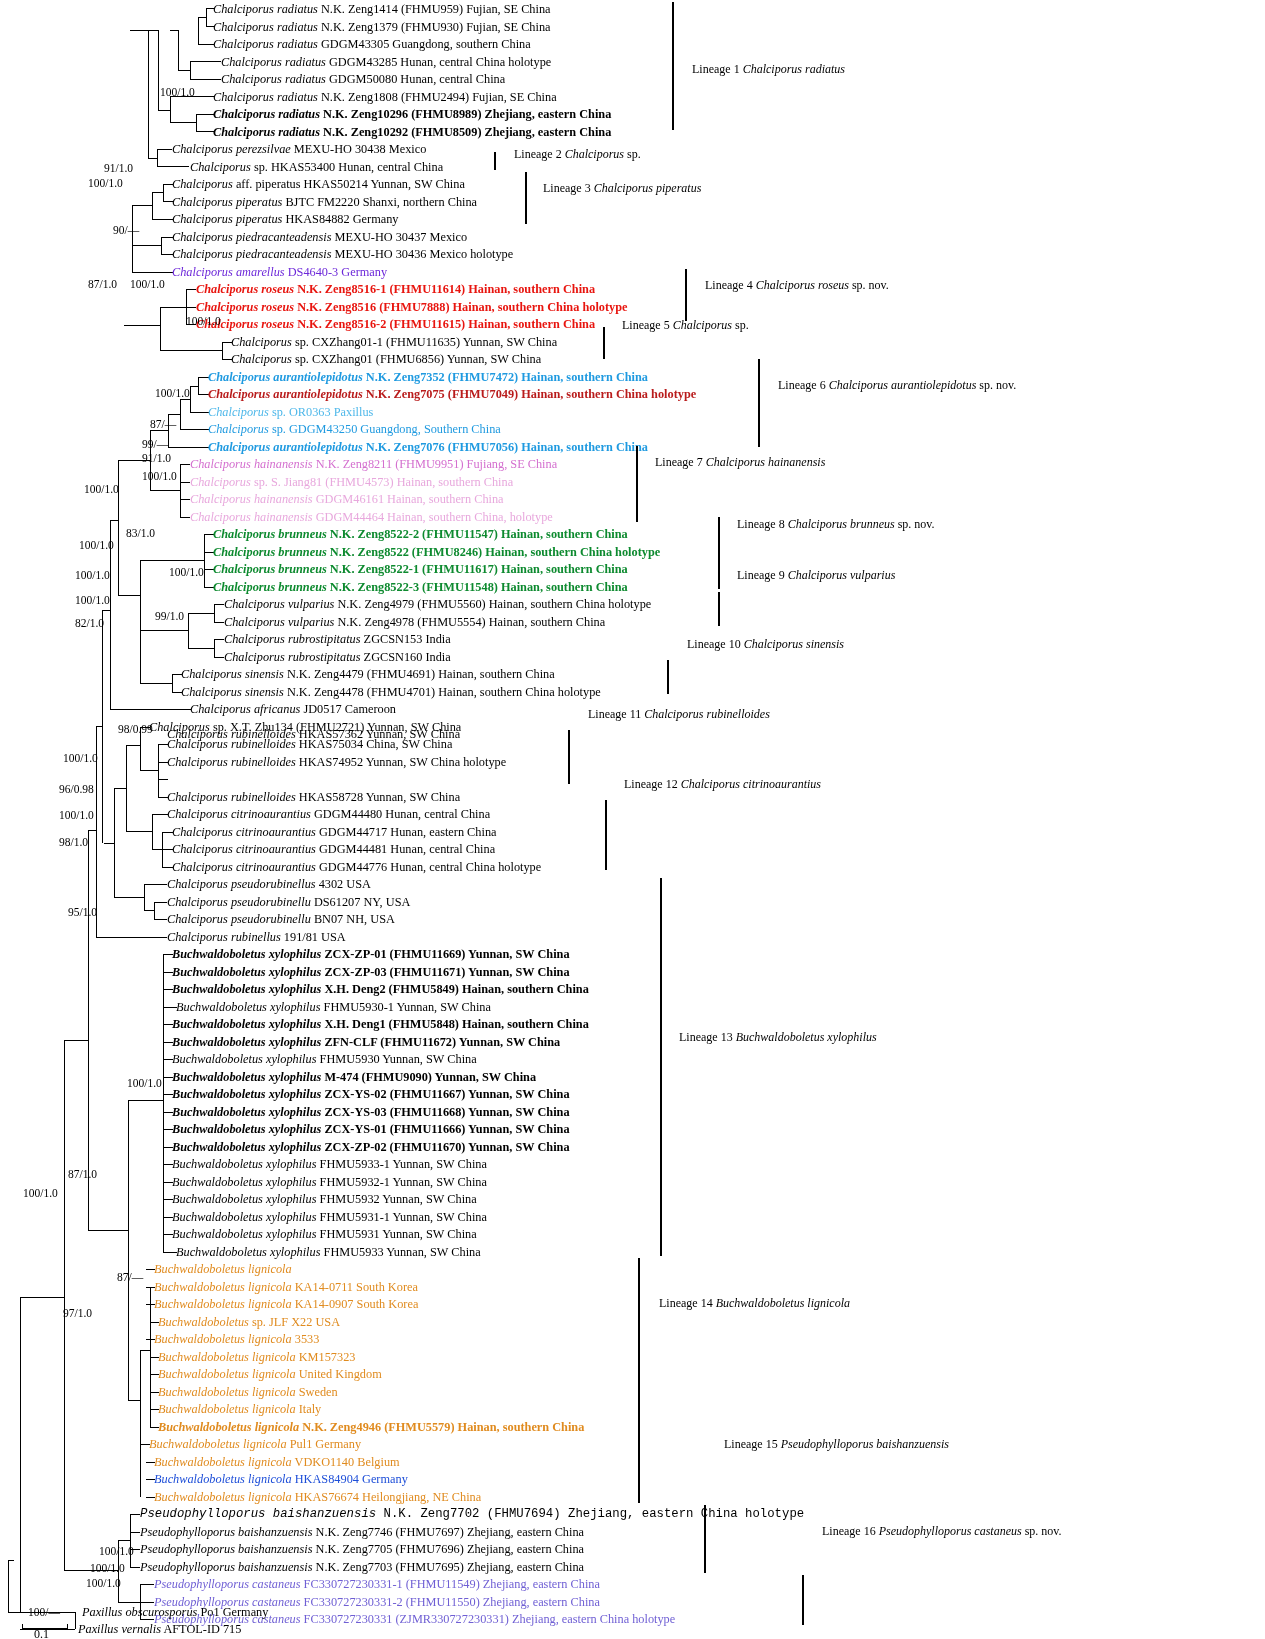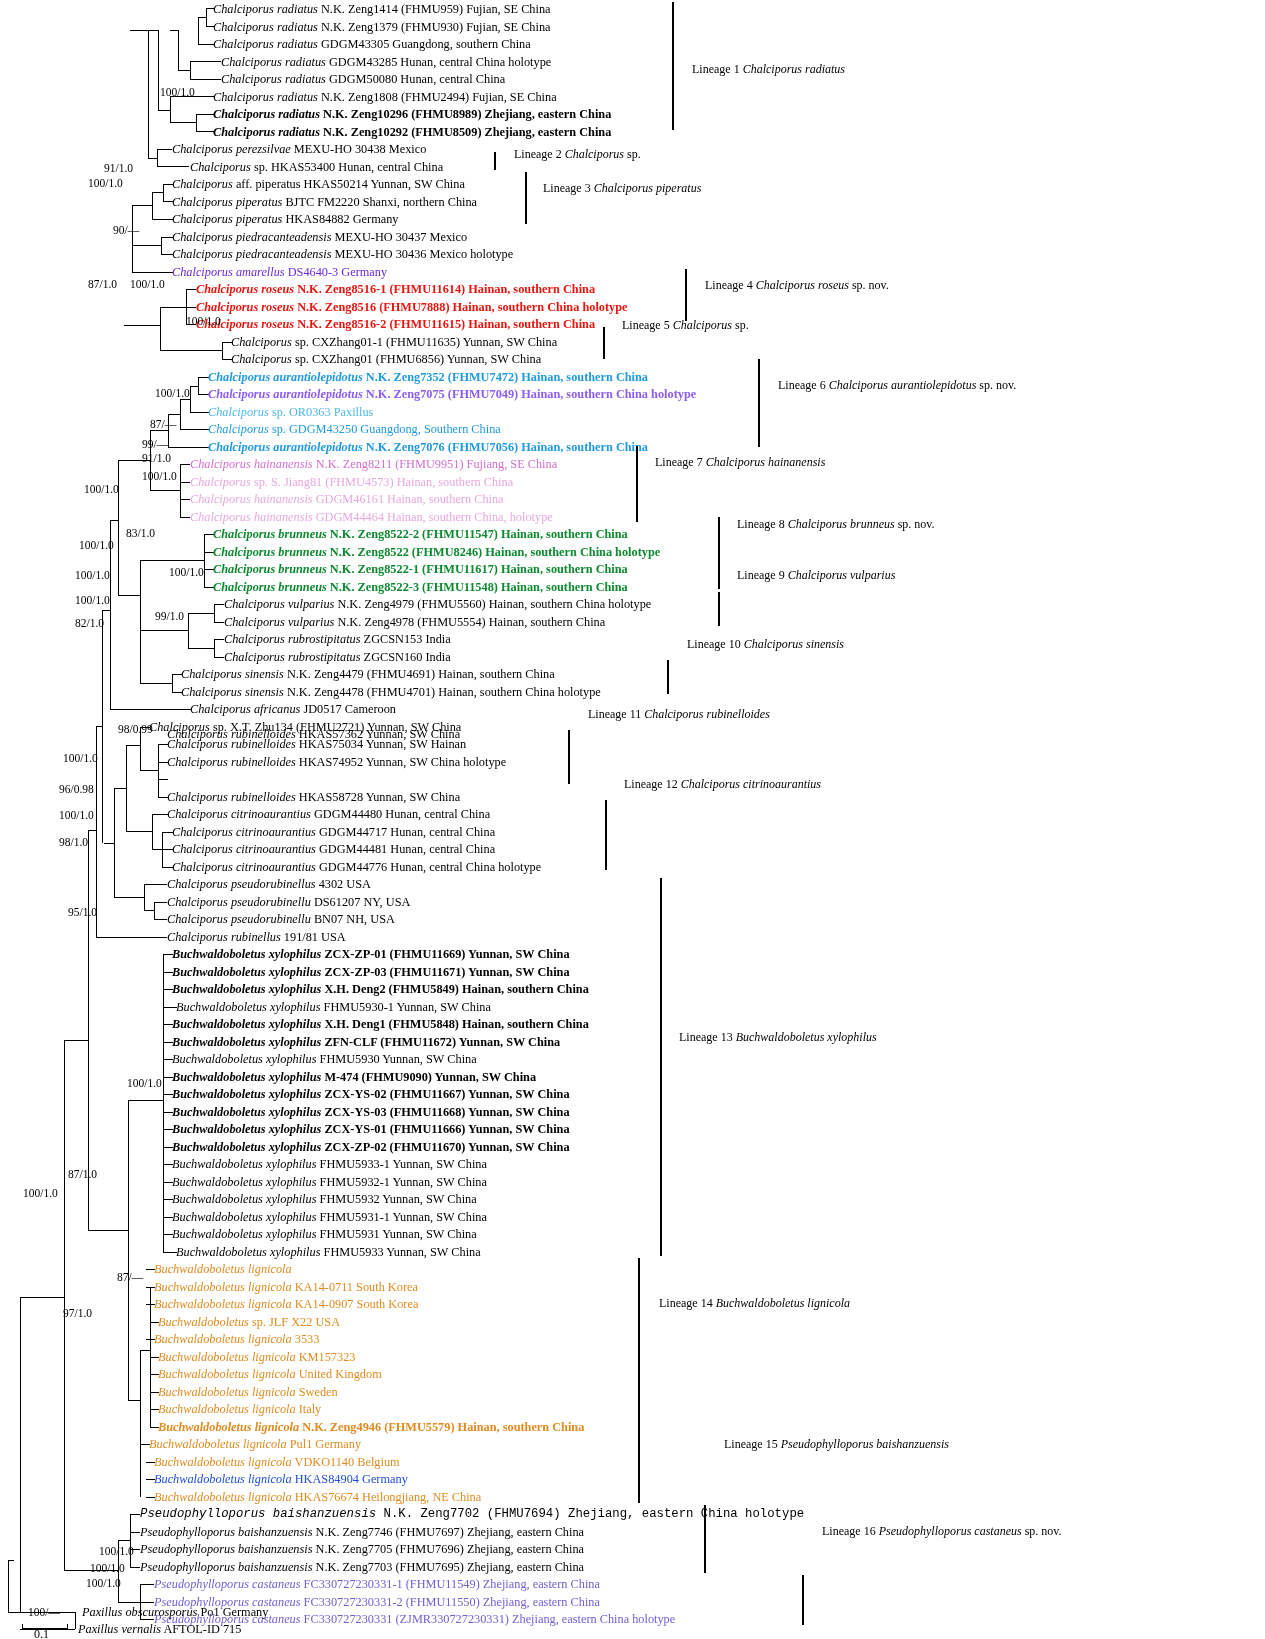--- a/index.html
+++ b/index.html
@@ -265,46 +265,46 @@
       <div class="taxon" style="left: 172px; top: 213px; color: rgb(0, 0, 0);"><span>Chalciporus piperatus</span><span class="pl"> HKAS84882 Germany</span></div>
       <div class="taxon" style="left: 172px; top: 231px; color: rgb(0, 0, 0);"><span>Chalciporus piedracanteadensis</span><span class="pl"> MEXU-HO 30437 Mexico</span></div>
       <div class="taxon" style="left: 172px; top: 248px; color: rgb(0, 0, 0);"><span>Chalciporus piedracanteadensis</span><span class="pl"> MEXU-HO 30436 Mexico holotype</span></div>
       <div class="taxon" style="left: 172px; top: 266px; color: #6d28d9;"><span>Chalciporus amarellus</span><span class="pl"> DS4640-3 Germany</span></div>
       <div class="taxon bold" style="left: 196px; top: 283px; color: rgb(232, 21, 15);"><span>Chalciporus roseus</span><span class="pl"> N.K. Zeng8516-1 (FHMU11614) Hainan, southern China</span></div>
       <div class="taxon bold" style="left: 196px; top: 301px; color: rgb(232, 21, 15);"><span>Chalciporus roseus</span><span class="pl"> N.K. Zeng8516 (FHMU7888) Hainan, southern China holotype</span></div>
       <div class="taxon bold" style="left: 196px; top: 318px; color: rgb(232, 21, 15);"><span>Chalciporus roseus</span><span class="pl"> N.K. Zeng8516-2 (FHMU11615) Hainan, southern China</span></div>
       <div class="taxon" style="left: 231px; top: 336px; color: rgb(0, 0, 0);"><span>Chalciporus</span><span class="pl"> sp. CXZhang01-1 (FHMU11635) Yunnan, SW China</span></div>
       <div class="taxon" style="left: 231px; top: 353px; color: rgb(0, 0, 0);"><span>Chalciporus</span><span class="pl"> sp. CXZhang01 (FHMU6856) Yunnan, SW China</span></div>
       <div class="taxon bold" style="left: 208px; top: 371px; color: rgb(31, 154, 224);"><span>Chalciporus aurantiolepidotus</span><span class="pl"> N.K. Zeng7352 (FHMU7472) Hainan, southern China</span></div>
-      <div class="taxon bold" style="left: 208px; top: 388px; color: #8b5cf6;"><span>Chalciporus aurantiolepidotus</span><span class="pl"> N.K. Zeng7075 (FHMU7049) Hainan, southern China holotype</span></div>
+      <div class="taxon bold" style="left: 208px; top: 388px; color: #b91c1c;"><span>Chalciporus aurantiolepidotus</span><span class="pl"> N.K. Zeng7075 (FHMU7049) Hainan, southern China holotype</span></div>
       <div class="taxon" style="left: 208px; top: 406px; color: rgb(79, 184, 234);"><span>Chalciporus</span><span class="pl"> sp. OR0363 Paxillus</span></div>
       <div class="taxon" style="left: 208px; top: 423px; color: rgb(31, 154, 224);"><span>Chalciporus</span><span class="pl"> sp. GDGM43250 Guangdong, Southern China</span></div>
       <div class="taxon bold" style="left: 208px; top: 441px; color: rgb(31, 154, 224);"><span>Chalciporus aurantiolepidotus</span><span class="pl"> N.K. Zeng7076 (FHMU7056) Hainan, southern China</span></div>
       <div class="taxon" style="left: 190px; top: 458px; color: rgb(212, 111, 207);"><span>Chalciporus hainanensis</span><span class="pl"> N.K. Zeng8211 (FHMU9951) Fujiang, SE China</span></div>
       <div class="taxon" style="left: 190px; top: 476px; color: rgb(232, 168, 221);"><span>Chalciporus</span><span class="pl"> sp. S. Jiang81 (FHMU4573) Hainan, southern China</span></div>
       <div class="taxon" style="left: 190px; top: 493px; color: rgb(232, 168, 221);"><span>Chalciporus hainanensis</span><span class="pl"> GDGM46161 Hainan, southern China</span></div>
       <div class="taxon" style="left: 190px; top: 511px; color: rgb(232, 168, 221);"><span>Chalciporus hainanensis</span><span class="pl"> GDGM44464 Hainan, southern China, holotype</span></div>
       <div class="taxon bold" style="left: 213px; top: 528px; color: rgb(13, 138, 47);"><span>Chalciporus brunneus</span><span class="pl"> N.K. Zeng8522-2 (FHMU11547) Hainan, southern China</span></div>
       <div class="taxon bold" style="left: 213px; top: 546px; color: rgb(13, 138, 47);"><span>Chalciporus brunneus</span><span class="pl"> N.K. Zeng8522 (FHMU8246) Hainan, southern China holotype</span></div>
       <div class="taxon bold" style="left: 213px; top: 563px; color: rgb(13, 138, 47);"><span>Chalciporus brunneus</span><span class="pl"> N.K. Zeng8522-1 (FHMU11617) Hainan, southern China</span></div>
       <div class="taxon bold" style="left: 213px; top: 581px; color: rgb(13, 138, 47);"><span>Chalciporus brunneus</span><span class="pl"> N.K. Zeng8522-3 (FHMU11548) Hainan, southern China</span></div>
       <div class="taxon" style="left: 224px; top: 598px; color: rgb(0, 0, 0);"><span>Chalciporus vulparius</span><span class="pl"> N.K. Zeng4979 (FHMU5560) Hainan, southern China holotype</span></div>
       <div class="taxon" style="left: 224px; top: 616px; color: rgb(0, 0, 0);"><span>Chalciporus vulparius</span><span class="pl"> N.K. Zeng4978 (FHMU5554) Hainan, southern China</span></div>
       <div class="taxon" style="left: 224px; top: 633px; color: rgb(0, 0, 0);"><span>Chalciporus rubrostipitatus</span><span class="pl"> ZGCSN153 India</span></div>
       <div class="taxon" style="left: 224px; top: 651px; color: rgb(0, 0, 0);"><span>Chalciporus rubrostipitatus</span><span class="pl"> ZGCSN160 India</span></div>
       <div class="taxon" style="left: 181px; top: 668px; color: rgb(0, 0, 0);"><span>Chalciporus sinensis</span><span class="pl"> N.K. Zeng4479 (FHMU4691) Hainan, southern China</span></div>
       <div class="taxon" style="left: 181px; top: 686px; color: rgb(0, 0, 0);"><span>Chalciporus sinensis</span><span class="pl"> N.K. Zeng4478 (FHMU4701) Hainan, southern China holotype</span></div>
       <div class="taxon" style="left: 190px; top: 703px; color: rgb(0, 0, 0);"><span>Chalciporus africanus</span><span class="pl"> JD0517 Cameroon</span></div>
       <div class="taxon" style="left: 149px; top: 721px; color: rgb(0, 0, 0);"><span>Chalciporus</span><span class="pl"> sp. X.T. Zhu134 (FHMU2721) Yunnan, SW China</span></div>
-      <div class="taxon" style="left: 167px; top: 738px; color: rgb(0, 0, 0);"><span>Chalciporus rubinelloides</span><span class="pl"> HKAS75034 Yunnan, SW Hainan</span></div>
+      <div class="taxon" style="left: 167px; top: 738px; color: rgb(0, 0, 0);"><span>Chalciporus rubinelloides</span><span class="pl"> HKAS75034 China, SW China</span></div>
       <div class="taxon" style="left: 167px; top: 756px; color: rgb(0, 0, 0);"><span>Chalciporus rubinelloides</span><span class="pl"> HKAS74952 Yunnan, SW China holotype</span></div>
       <div class="taxon" style="left: 167px; top: 728px; color: rgb(0, 0, 0);"><span>Chalciporus rubinelloides</span><span class="pl"> HKAS57362 Yunnan, SW China</span></div>
       <div class="taxon" style="left: 167px; top: 791px; color: rgb(0, 0, 0);"><span>Chalciporus rubinelloides</span><span class="pl"> HKAS58728 Yunnan, SW China</span></div>
       <div class="taxon" style="left: 167px; top: 808px; color: rgb(0, 0, 0);"><span>Chalciporus citrinoaurantius</span><span class="pl"> GDGM44480 Hunan, central China</span></div>
-      <div class="taxon" style="left: 172px; top: 826px; color: rgb(0, 0, 0);"><span>Chalciporus citrinoaurantius</span><span class="pl"> GDGM44717 Hunan, central China</span></div>
+      <div class="taxon" style="left: 172px; top: 826px; color: rgb(0, 0, 0);"><span>Chalciporus citrinoaurantius</span><span class="pl"> GDGM44717 Hunan, eastern China</span></div>
       <div class="taxon" style="left: 172px; top: 843px; color: rgb(0, 0, 0);"><span>Chalciporus citrinoaurantius</span><span class="pl"> GDGM44481 Hunan, central China</span></div>
       <div class="taxon" style="left: 172px; top: 861px; color: rgb(0, 0, 0);"><span>Chalciporus citrinoaurantius</span><span class="pl"> GDGM44776 Hunan, central China holotype</span></div>
       <div class="taxon" style="left: 167px; top: 878px; color: rgb(0, 0, 0);"><span>Chalciporus pseudorubinellus</span><span class="pl"> 4302 USA</span></div>
       <div class="taxon" style="left: 167px; top: 896px; color: rgb(0, 0, 0);"><span>Chalciporus pseudorubinellu</span><span class="pl"> DS61207 NY, USA</span></div>
       <div class="taxon" style="left: 167px; top: 913px; color: rgb(0, 0, 0);"><span>Chalciporus pseudorubinellu</span><span class="pl"> BN07 NH, USA</span></div>
       <div class="taxon" style="left: 167px; top: 931px; color: rgb(0, 0, 0);"><span>Chalciporus rubinellus</span><span class="pl"> 191/81 USA</span></div>
       <div class="taxon bold" style="left: 172px; top: 948px; color: rgb(0, 0, 0);"><span>Buchwaldoboletus xylophilus</span><span class="pl"> ZCX-ZP-01 (FHMU11669) Yunnan, SW China</span></div>
       <div class="taxon bold" style="left: 172px; top: 966px; color: rgb(0, 0, 0);"><span>Buchwaldoboletus xylophilus</span><span class="pl"> ZCX-ZP-03 (FHMU11671) Yunnan, SW China</span></div>
       <div class="taxon bold" style="left: 172px; top: 983px; color: rgb(0, 0, 0);"><span>Buchwaldoboletus xylophilus</span><span class="pl"> X.H. Deng2 (FHMU5849) Hainan, southern China</span></div>
       <div class="taxon" style="left: 176px; top: 1001px; color: rgb(0, 0, 0);"><span>Buchwaldoboletus xylophilus</span><span class="pl"> FHMU5930-1 Yunnan, SW China</span></div>

